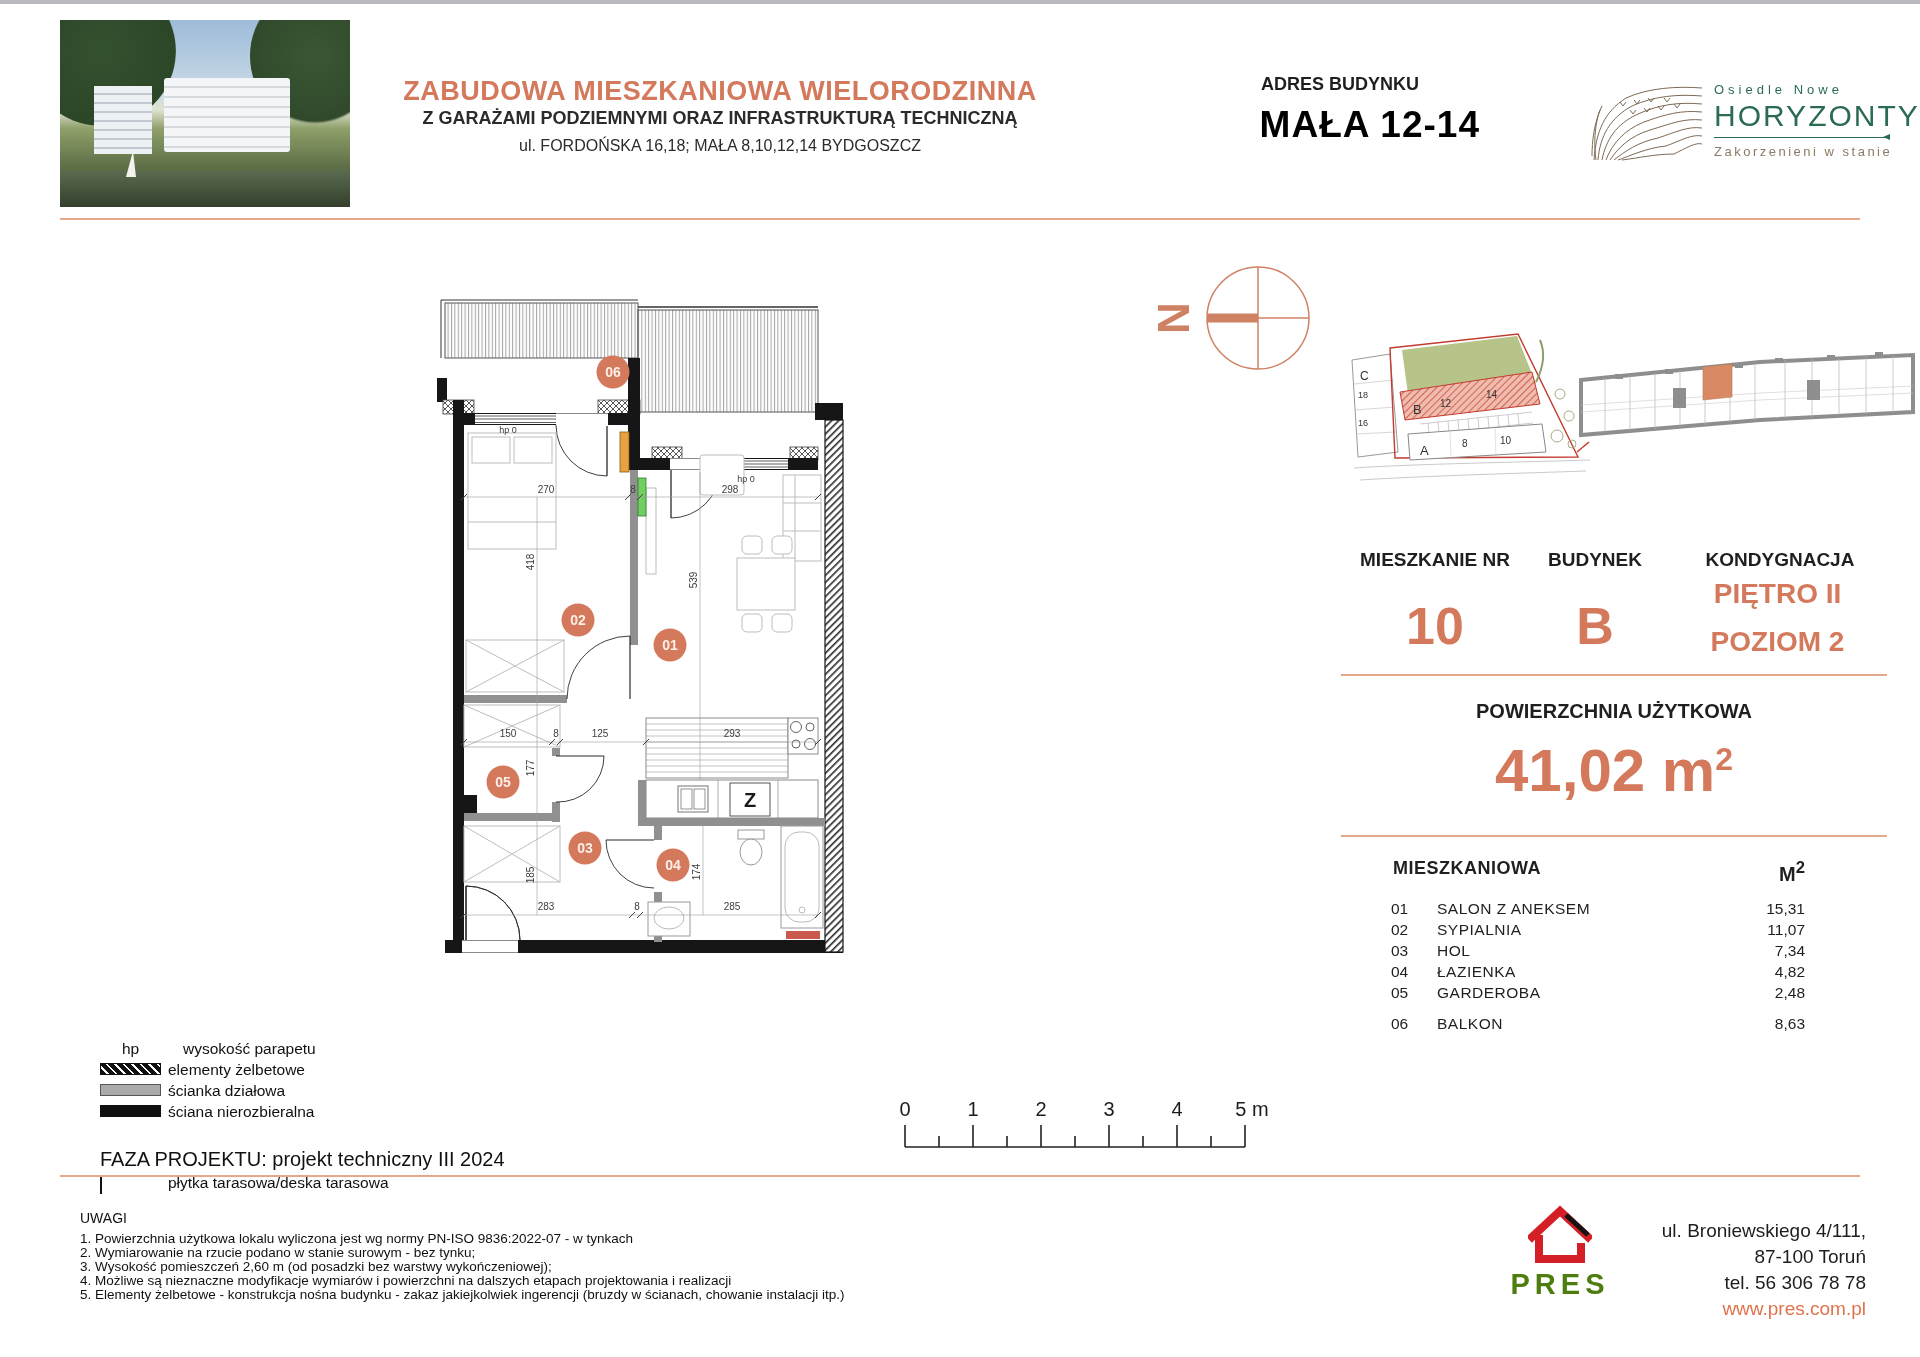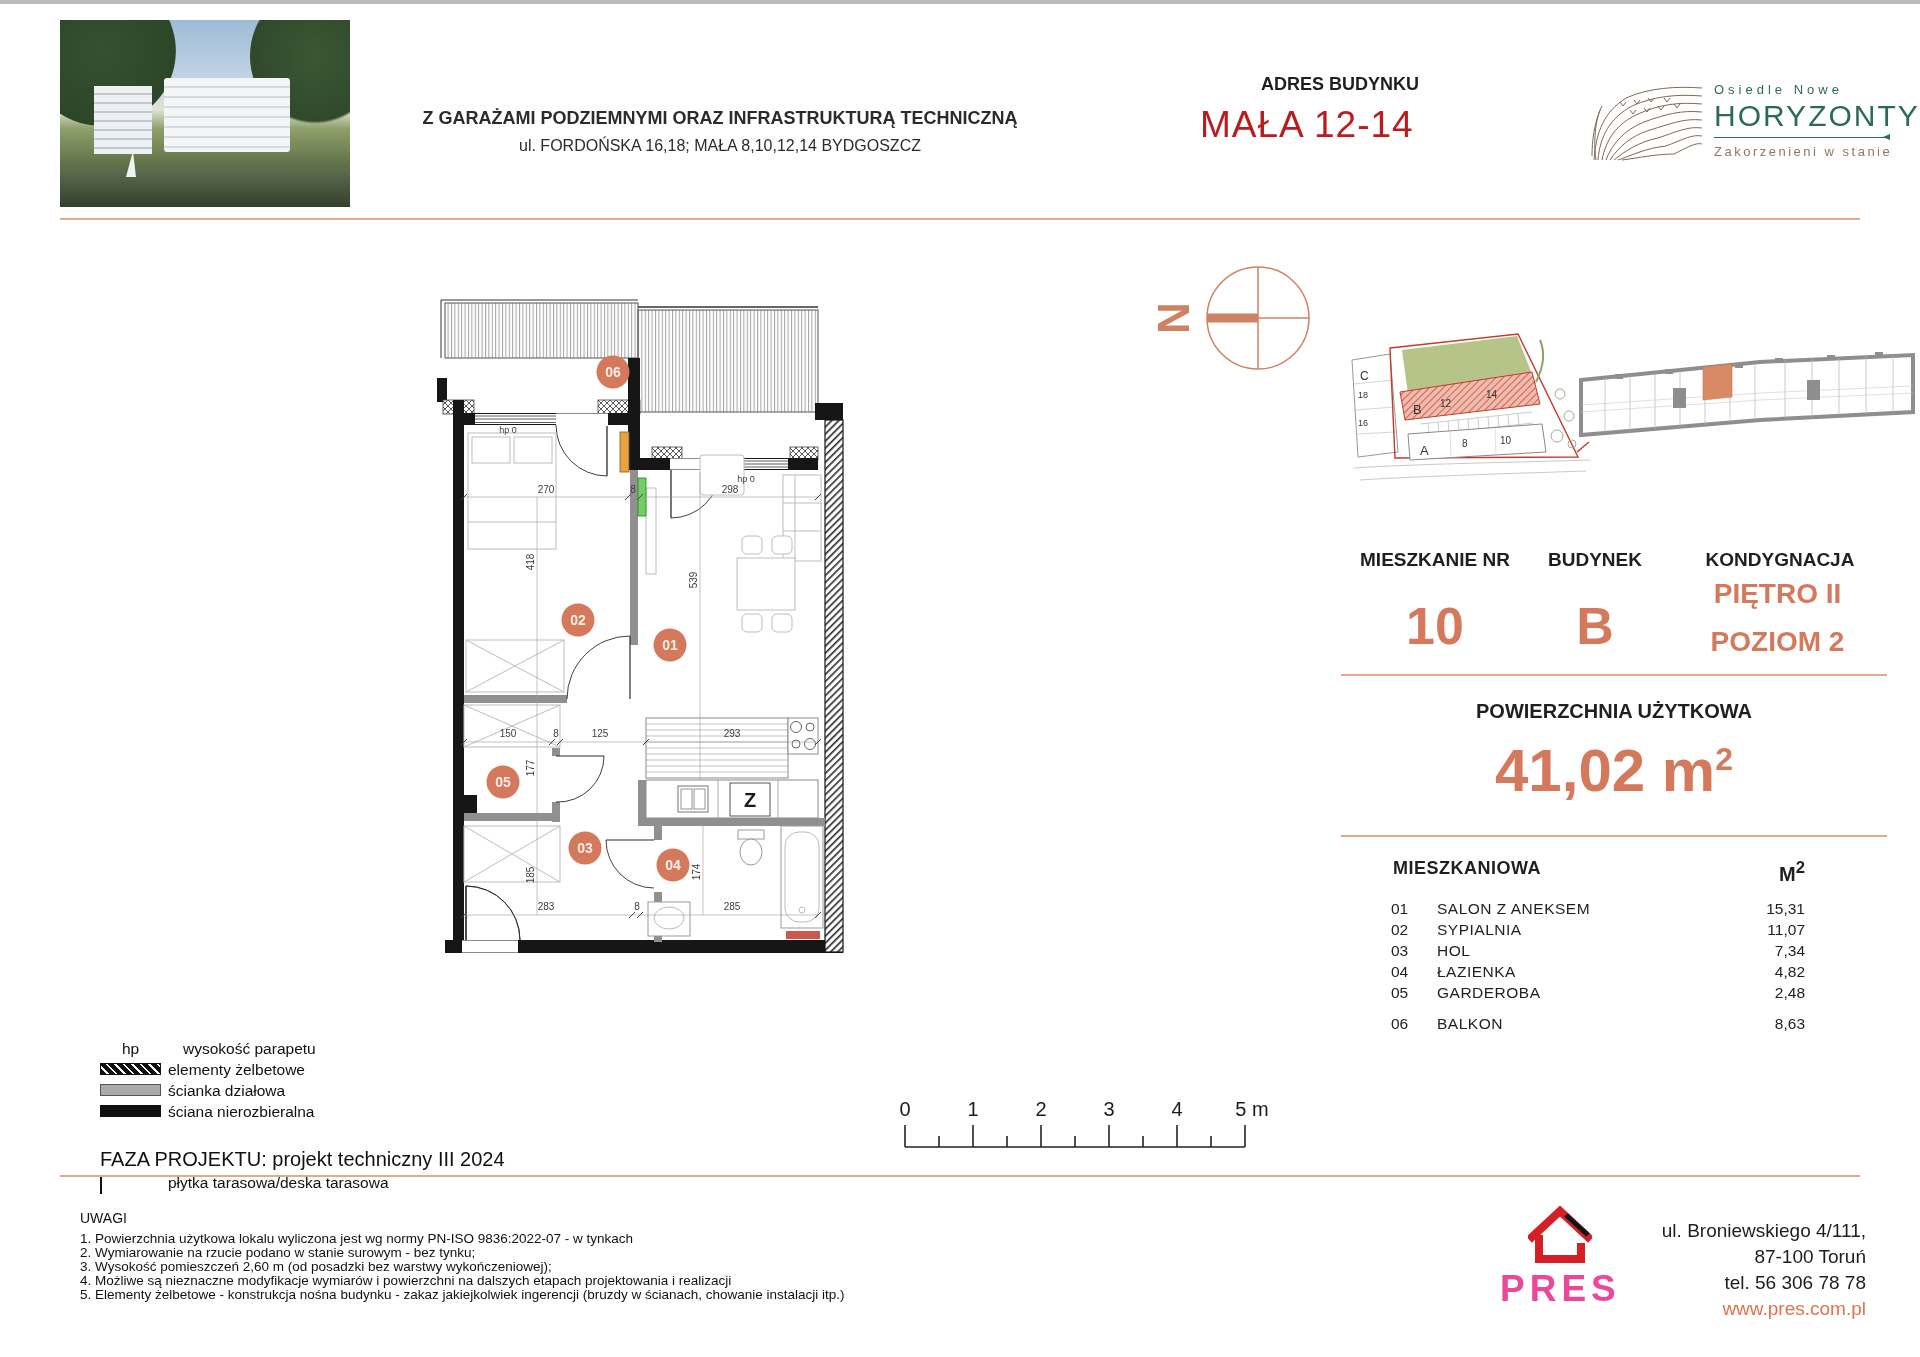--- a/index.html
+++ b/index.html
@@ -23,21 +23,21 @@
     background:linear-gradient(180deg,#5a6b4f,#333f2c);}
   .photo .sail{position:absolute;left:66px;bottom:30px;width:0;height:0;
     border-left:7px solid transparent;border-right:3px solid transparent;border-bottom:26px solid #f2f2ee;}
 
   .main-title{left:380px;top:76px;width:680px;text-align:center;font-size:27px;font-weight:bold;
     letter-spacing:.5px;color:#d4795b;}
   .sub-title{left:380px;top:108px;width:680px;text-align:center;font-size:18px;font-weight:bold;color:#2b2b2b;}
   .street-line{left:380px;top:137px;width:680px;text-align:center;font-size:16px;color:#2b2b2b;}
 
   .addr-label{left:1220px;top:74px;width:240px;text-align:center;font-size:18px;font-weight:bold;color:#1f1f1f;}
-  .addr-value{left:1200px;top:104px;width:280px;text-align:left;font-size:37px;font-weight:normal;color:#b91c1c;letter-spacing:1px;}
+  .addr-value{left:1200px;top:104px;width:280px;text-align:right;font-size:37px;font-weight:bold;color:#000000;letter-spacing:1px;}
 
   .logo-text{left:1714px;top:82px;width:180px;}
   .logo-l1{font-size:13px;letter-spacing:4px;color:#2a6b52;white-space:nowrap;}
   .logo-l2{font-size:30px;font-weight:normal;letter-spacing:2px;color:#2a6b52;margin-top:2px;white-space:nowrap;}
   .logo-rule{margin-top:4px;width:176px;border-bottom:1.5px solid #2a6b52;position:relative;}
   .logo-rule:after{content:"";position:absolute;right:0;top:-3px;border-top:3px solid transparent;
     border-bottom:3px solid transparent;border-right:7px solid #2a6b52;}
   .logo-l3{margin-top:6px;font-size:13px;letter-spacing:2.5px;color:#8c7a63;white-space:nowrap;}
 
   .hdr-divider{left:60px;top:218px;width:1800px;height:2px;background:#e3a98f;}
@@ -69,22 +69,22 @@
   .sw-terrace{background:#fff;border:1.5px solid #101010;position:relative;}
   .sw-terrace:after{content:"";position:absolute;left:0;right:0;top:4px;border-top:1.5px solid #101010;}
   .phase{left:100px;top:1148px;font-size:20px;color:#111;}
   .big-divider{left:60px;top:1175px;width:1800px;height:2px;background:#e3a98f;}
 
   
   .notes-title{left:80px;top:1210px;font-size:14px;color:#111;}
   .note-line{position:absolute;left:80px;font-size:13.5px;color:#111;white-space:nowrap;}
 
   
-  .pres-text{left:1500px;top:1268px;width:120px;text-align:center;font-size:37px;font-weight:bold;
-    letter-spacing:5px;color:#ec4899;}
+  .pres-text{left:1500px;top:1268px;width:120px;text-align:center;font-size:29px;font-weight:bold;
+    letter-spacing:5px;color:#4d7c0f;}
   .ftr-address{left:1560px;top:1218px;width:306px;text-align:right;font-size:19px;color:#1d1d1d;line-height:26px;}
   .ftr-website{color:#e0734d;}
 
   text{font-family:"Liberation Sans",sans-serif;}
   .dimtxt{font-size:10px;fill:#3c3c3c;}
   .hptxt{font-size:9px;fill:#3c3c3c;}
   .badge-t{font-size:14px;font-weight:bold;fill:#fcefe8;}
 </style>
 </head>
 <body>
@@ -94,20 +94,21 @@
 
   <div class="abs photo">
     <div class="tree-l"></div>
     <div class="tree-r"></div>
     <div class="bldg1"></div>
     <div class="bldg2"></div>
     <div class="water"></div>
     <div class="sail"></div>
   </div>
 
+  <div class="abs main-title">ZABUDOWA MIESZKANIOWA WIELORODZINNA</div>
   <div class="abs sub-title">Z GARAŻAMI PODZIEMNYMI ORAZ INFRASTRUKTURĄ TECHNICZNĄ</div>
   <div class="abs street-line">ul. FORDOŃSKA 16,18; MAŁA 8,10,12,14 BYDGOSZCZ</div>
 
   <div class="abs addr-label">ADRES BUDYNKU</div>
   <div class="abs addr-value">MAŁA 12-14</div>
 
   <svg class="abs" style="left:1586px;top:76px;" width="122" height="94" viewBox="0 0 122 94">
     <g fill="none" stroke="#7d6a55" stroke-width="1">
       <path d="M8,84 C10,56 18,36 40,22 C62,12 90,10 116,12"></path>
       <path d="M12,84 C14,60 24,42 46,30 C68,20 92,18 116,20"></path>

